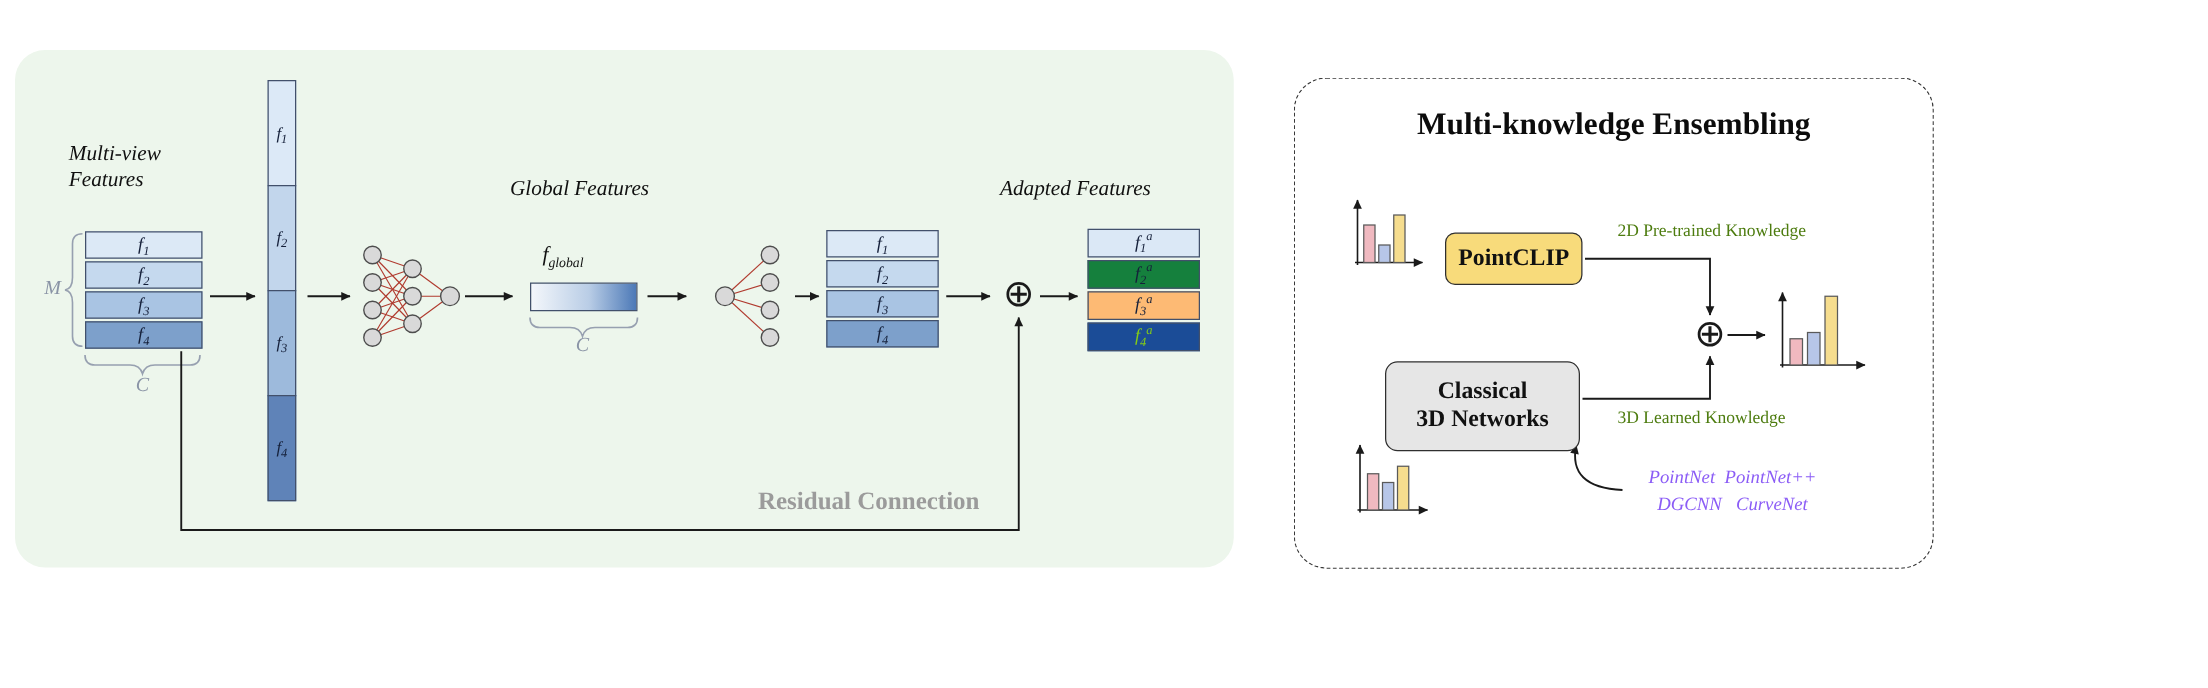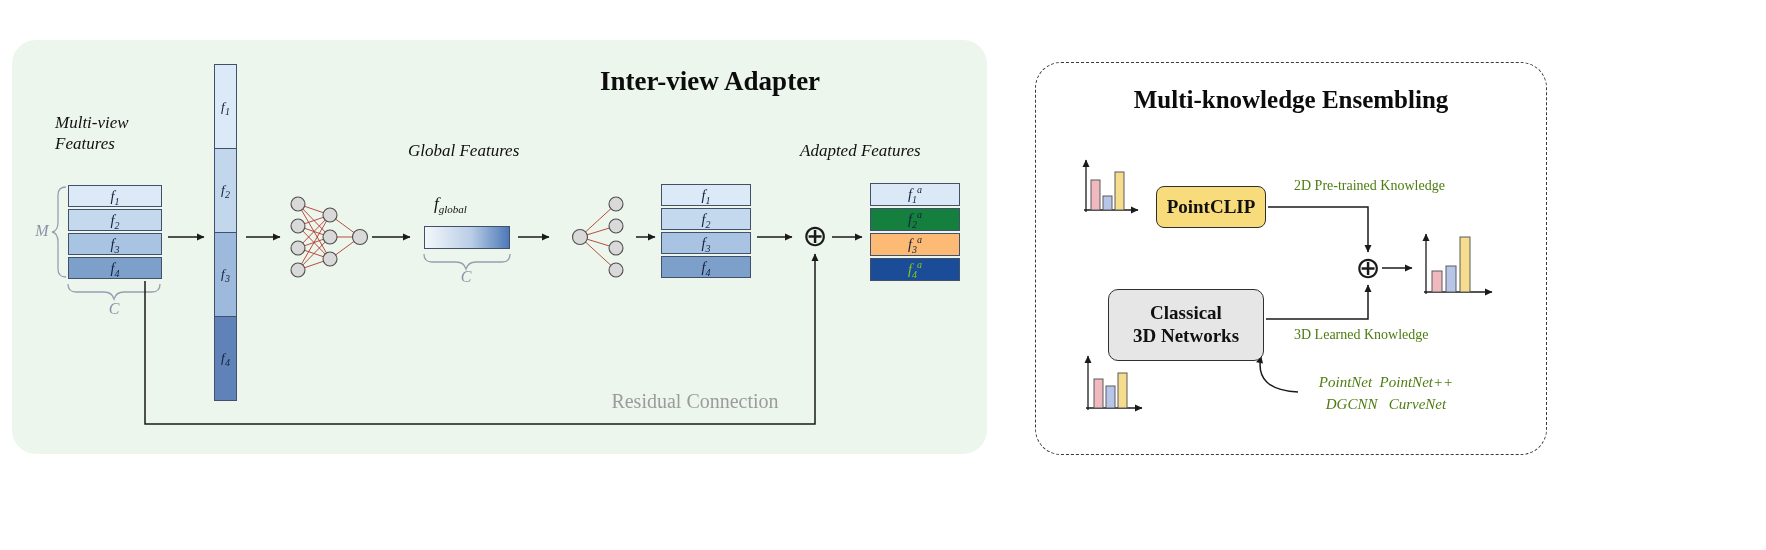--- a/index.html
+++ b/index.html
@@ -11,21 +11,21 @@
   .panel-left{left:12px;top:40px;width:975px;height:414px;background:#edf6ec;border-radius:24px}
   .panel-right{left:1035px;top:62px;width:512px;height:393px;background:#ffffff;
     border:1.6px dashed #3a3a3a;border-radius:26px}
 
   svg.layer{position:absolute;left:0;top:0;width:1766px;height:550px;pointer-events:none}
 
   .title{font-weight:bold;font-size:27px;text-align:center;color:#0c0c0c}
   .title-r{font-weight:bold;font-size:25px;text-align:center;color:#0c0c0c}
   .lbl-it{font-style:italic;font-size:17px;text-align:left;color:#101010;line-height:1.25}
   .lbl-gray{font-size:14px;color:#4d7c0f}
-  .residual{font-size:20px;color:#9b9b9b;text-align:center;font-weight:400}
+  .residual{font-size:20px;color:#9b9b9b;text-align:center;font-weight:700}
   .brace-lbl{font-style:italic;font-size:16px;color:#8a94a6;text-align:center}
 
   .stack{display:flex;flex-direction:column}
   .fbox{height:22px;border:1.1px solid #42506b;display:flex;align-items:center;justify-content:center;
     font-style:italic;font-size:14.5px;color:#15203a}
   .fbox + .fbox{margin-top:2px}
   .abox{height:23px}
   sub{font-size:10px;line-height:0}
   sup{font-size:10px;line-height:0}
 
@@ -44,21 +44,21 @@
     background:linear-gradient(90deg,#f4f7fb 0%,#b9cde6 55%,#4c79b7 100%)}
 
   .oplus{font-family:"DejaVu Sans",sans-serif;font-size:30px;line-height:1;color:#1a1a1a;
     width:28px;text-align:center}
 
   .nodebox{border:1.5px solid #2f2f2f;display:flex;flex-direction:column;align-items:center;
     justify-content:center;font-weight:bold;font-size:19px;line-height:1.2;text-align:center}
   .pointclip{left:1156px;top:186px;width:110px;height:42px;background:#f8db7b;border-radius:8px}
   .classical{left:1108px;top:289px;width:156px;height:72px;background:#e6e6e6;border-radius:10px}
 
-  .networks{font-style:italic;font-size:15px;color:#4d7c0f;text-align:center;line-height:1.45}
+  .networks{font-style:italic;font-size:15px;color:#8b5cf6;text-align:center;line-height:1.45}
 </style>
 </head>
 <body>
 
 <div class="canvas">
 
   <div class="abs panel-left"></div>
   <div class="abs panel-right"></div>
 
   <svg class="layer" viewBox="0 0 1766 550">
@@ -174,21 +174,20 @@
         <path d="M1086,408 H1142" marker-end="url(#ah)"></path>
       </g>
       <g stroke="#5a5a5a" stroke-width="1">
         <rect x="1094" y="379" width="9" height="29" fill="#f0b9c0"></rect>
         <rect x="1106" y="386" width="9" height="22" fill="#b7c6e8"></rect>
         <rect x="1118" y="373" width="9" height="35" fill="#f6dd8e"></rect>
       </g>
     </g>
   </svg>
 
-  <div class="abs title" style="left:555px;top:66px;width:310px">Inter-view Adapter</div>
 
   <div class="abs lbl-it" style="left:55px;top:112px;width:120px">
     <div>Multi-view</div>
     <div>Features</div>
   </div>
 
   <div class="abs brace-lbl" style="left:32px;top:222px;width:20px">M</div>
   <div class="abs brace-lbl" style="left:104px;top:300px;width:20px">C</div>
 
   <div class="abs stack" style="left:68px;top:185px;width:94px">

